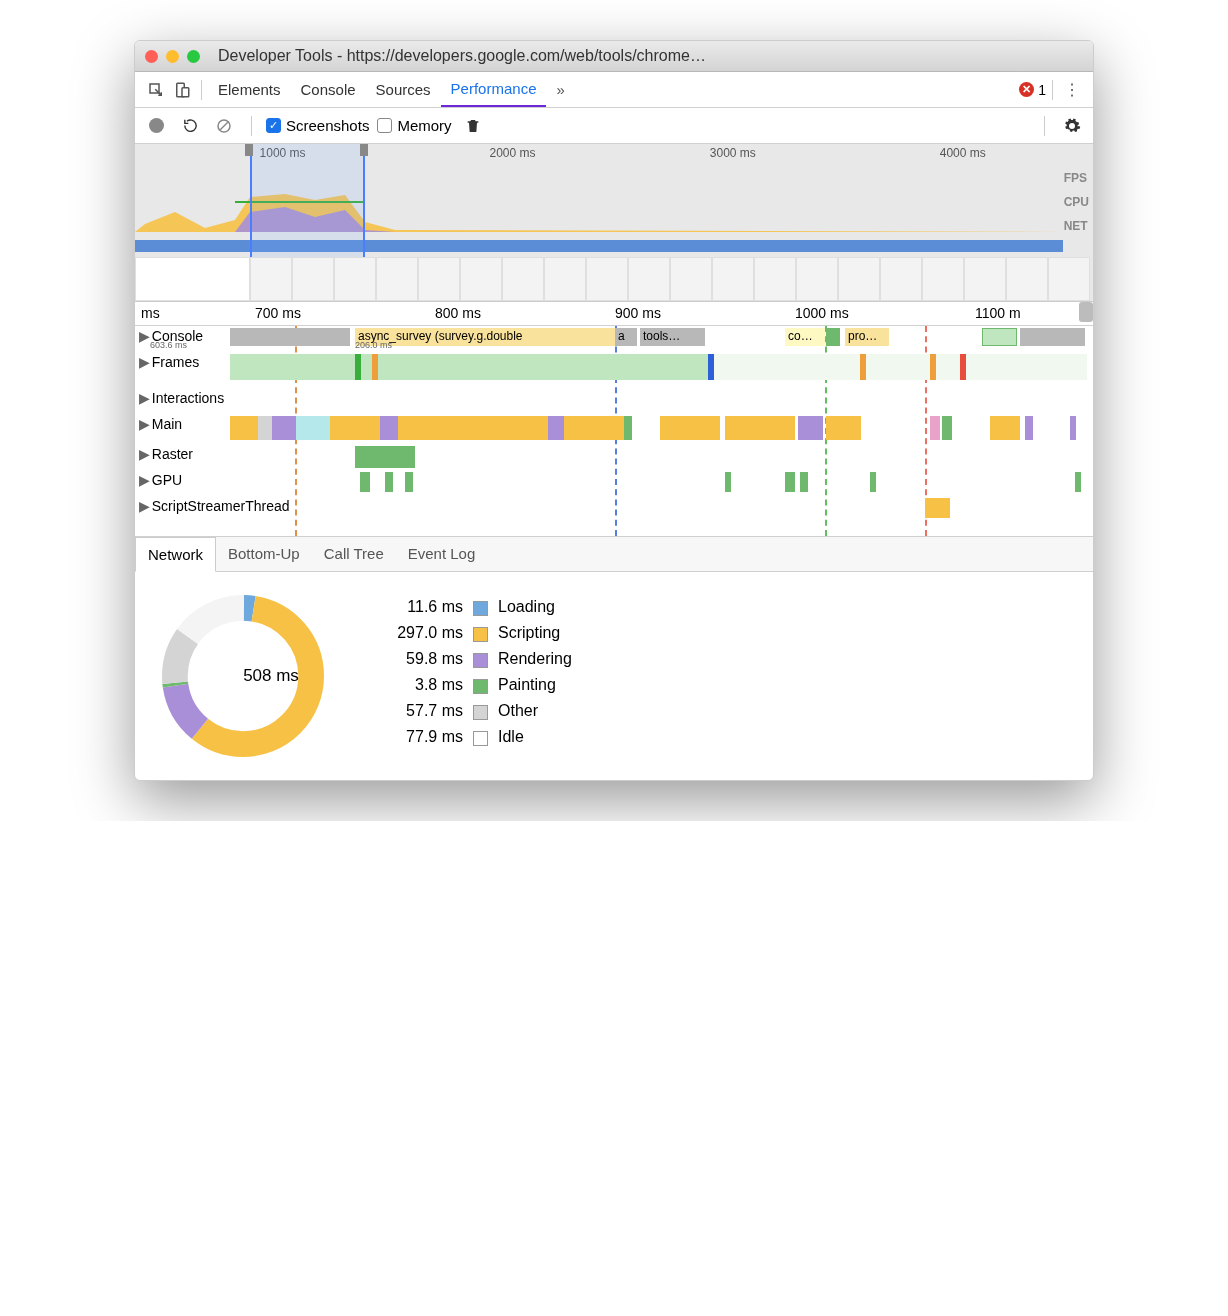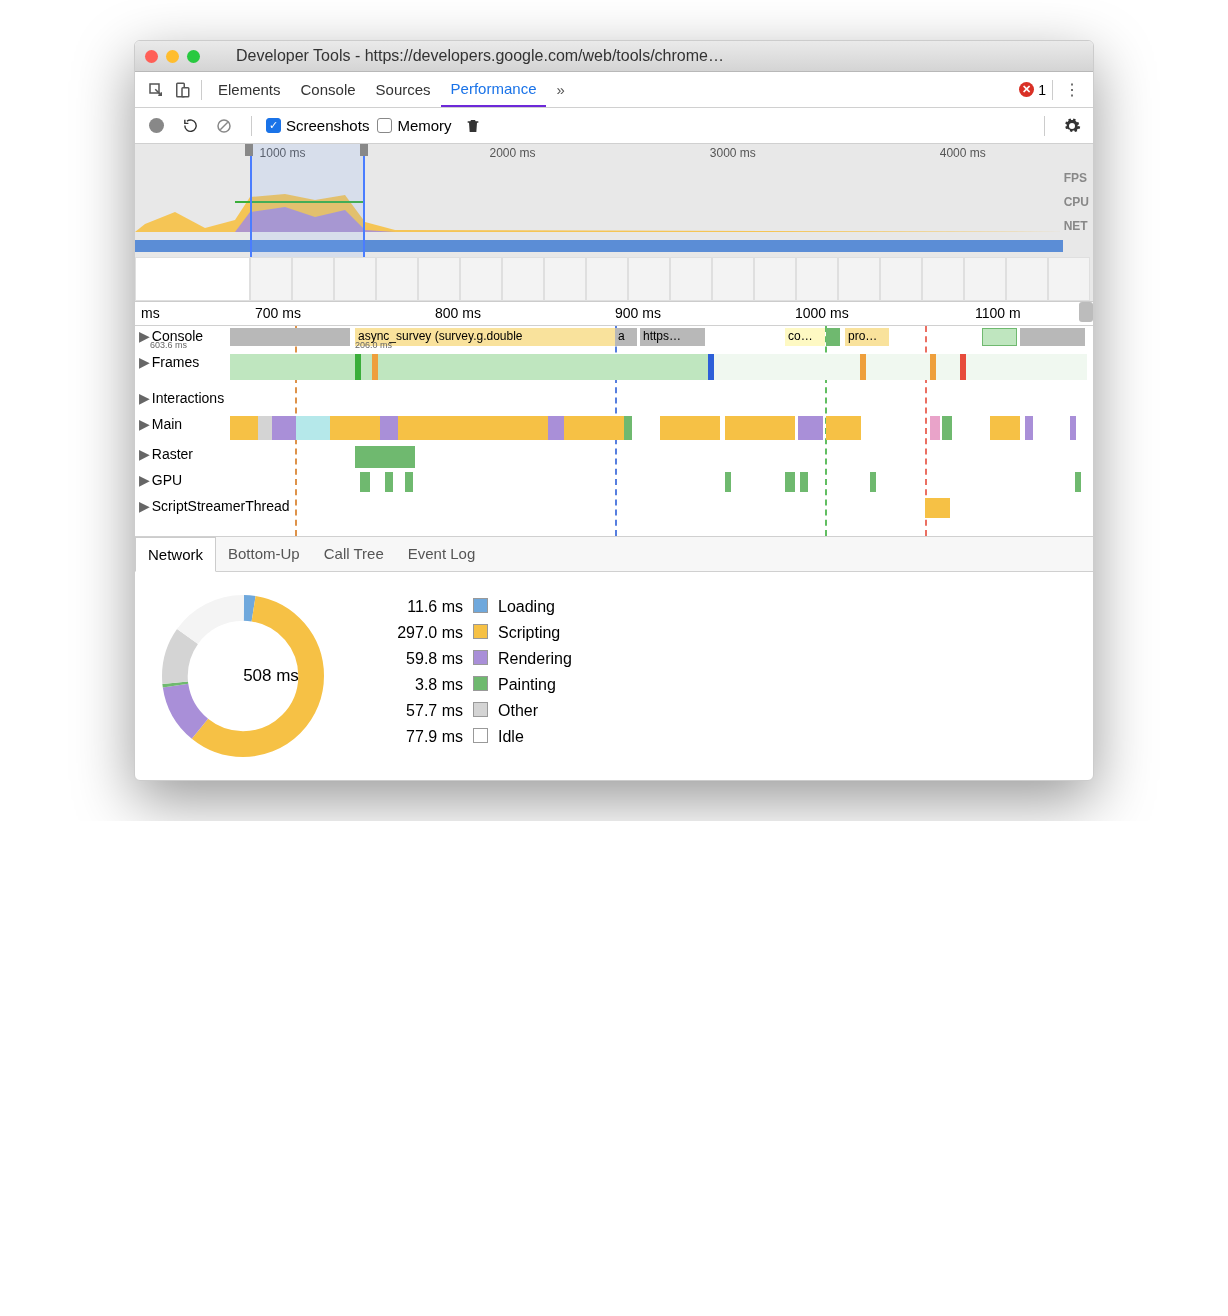--- a/index.html
+++ b/index.html
@@ -1,21 +1,21 @@
 <!DOCTYPE html>
 <html><head>
 <meta charset="utf-8">
 <style>
   * { box-sizing: border-box; margin: 0; padding: 0; }
   body { font-family: -apple-system, "Helvetica Neue", Arial, sans-serif; background: #fff; }
   .window { width: 960px; margin: 40px auto; border: 1px solid #ccc; border-radius: 6px; box-shadow: 0 20px 60px rgba(0,0,0,.4); overflow: hidden; background: #fff; }
   .titlebar { display: flex; align-items: center; padding: 6px 10px; background: linear-gradient(#eaeaea,#d4d4d4); border-bottom: 1px solid #b8b8b8; }
   .tl-btn { width: 13px; height: 13px; border-radius: 50%; margin-right: 8px; }
   .tl-red { background: #ff5f57; } .tl-yel { background: #ffbd2e; } .tl-grn { background: #28c940; }
-  .titlebar-title { margin-left: 28px; font-size: 16px; color: #333; white-space: nowrap; overflow: hidden; text-overflow: ellipsis; }
+  .titlebar-title { margin-left: 10px; font-size: 16px; color: #333; white-space: nowrap; overflow: hidden; text-overflow: ellipsis; }
   .tabs-row { display: flex; align-items: center; border-bottom: 1px solid #d0d0d0; padding: 2px 8px; height: 36px; }
   .icon-btn { width: 26px; height: 26px; display: flex; align-items: center; justify-content: center; color: #555; cursor: pointer; }
   .divider { width: 1px; height: 20px; background: #ccc; margin: 0 6px; }
   .tab { padding: 8px 10px; font-size: 15px; color: #333; cursor: pointer; }
   .tab.active { color: #1a73e8; border-bottom: 2px solid #6d28d9; }
   .tab-more { color: #555; }
   .spacer { flex: 1; }
   .err-badge { display: flex; align-items: center; gap: 4px; font-size: 14px; }
   .err-circle { width: 15px; height: 15px; border-radius:50%; background:#d93025; color:#fff; display:flex;align-items:center;justify-content:center;font-size:11px;font-weight:bold; }
   .toolbar { display:flex; align-items:center; border-bottom:1px solid #d0d0d0; padding:5px 8px; height:36px; gap:8px; }
@@ -45,21 +45,21 @@
   .vline { position:absolute; top:0; bottom:0; width:0; border-left:2px dashed; opacity:.8; }
   .bottom-tabs { display:flex; border-top:1px solid #d0d0d0; border-bottom:1px solid #d0d0d0; background:#f7f7f7; }
   .btab { padding:8px 12px; font-size:15px; color:#555; cursor:pointer; }
   .btab.active { background:#fff; border:1px solid #ccc; border-bottom:1px solid #fff; margin-bottom:-1px; color:#000; }
   .summary { padding:14px 18px; }
   .range-line { font-size:16px; margin-bottom:16px; }
   .summary-body { display:flex; gap:40px; align-items:center; }
   .donut-wrap { position:relative; width:180px; height:180px; }
   .donut-center { position:absolute; top:50%; left:50%; transform:translate(-50%,-50%); font-size:17px;margin-left:28px; }
   .legend { font-size:16px; }
-  .legend-row { display:flex; align-items:flex-start; gap:10px; margin-bottom:8px; }
+  .legend-row { display:flex; align-items:flex-end; gap:10px; margin-bottom:8px; }
   .legend-ms { width:90px; text-align:right; }
   .legend-sw { width:15px;height:15px; border:1px solid #999; }
   .scroll-thumb-v { position:absolute; right:0; width:14px; background:#bcbcbc; border-radius:3px; }
 </style>
 </head>
 <body>
 
 <div class="window">
 
   <div class="titlebar">
@@ -199,21 +199,21 @@
 
     <div class="track">
       <div class="track-head">
           <span class="disc">▶</span>
           <span>Console</span>
         </div>
       <div class="track-body">
         <div class="seg" style="left:0;width:120px;background:#b8b8b8"></div>
         <div class="seg" style="left:125px;width:260px;background:#f9e29c">async_survey (survey.g.double</div>
         <div class="seg" style="left:385px;width:22px;background:#b8b8b8;color:#000">a</div>
-        <div class="seg" style="left:410px;width:65px;background:#b8b8b8;color:#000">https…</div>
+        <div class="seg" style="left:410px;width:65px;background:#b8b8b8;color:#000">tools…</div>
         <div class="seg" style="left:555px;width:40px;background:#fef9c3">co…</div>
         <div class="seg" style="left:596px;width:14px;background:#6fb96f"></div>
         <div class="seg" style="left:615px;width:44px;background:#f9e29c">pro…</div>
         <div class="seg" style="left:752px;width:35px;background:#bfe6bf;border:1px solid #6fb96f"></div>
         <div class="seg" style="left:790px;width:65px;background:#b8b8b8"></div>
       </div>
     </div>
 
     <div class="track" style="min-height:36px">
       <div class="track-head">

